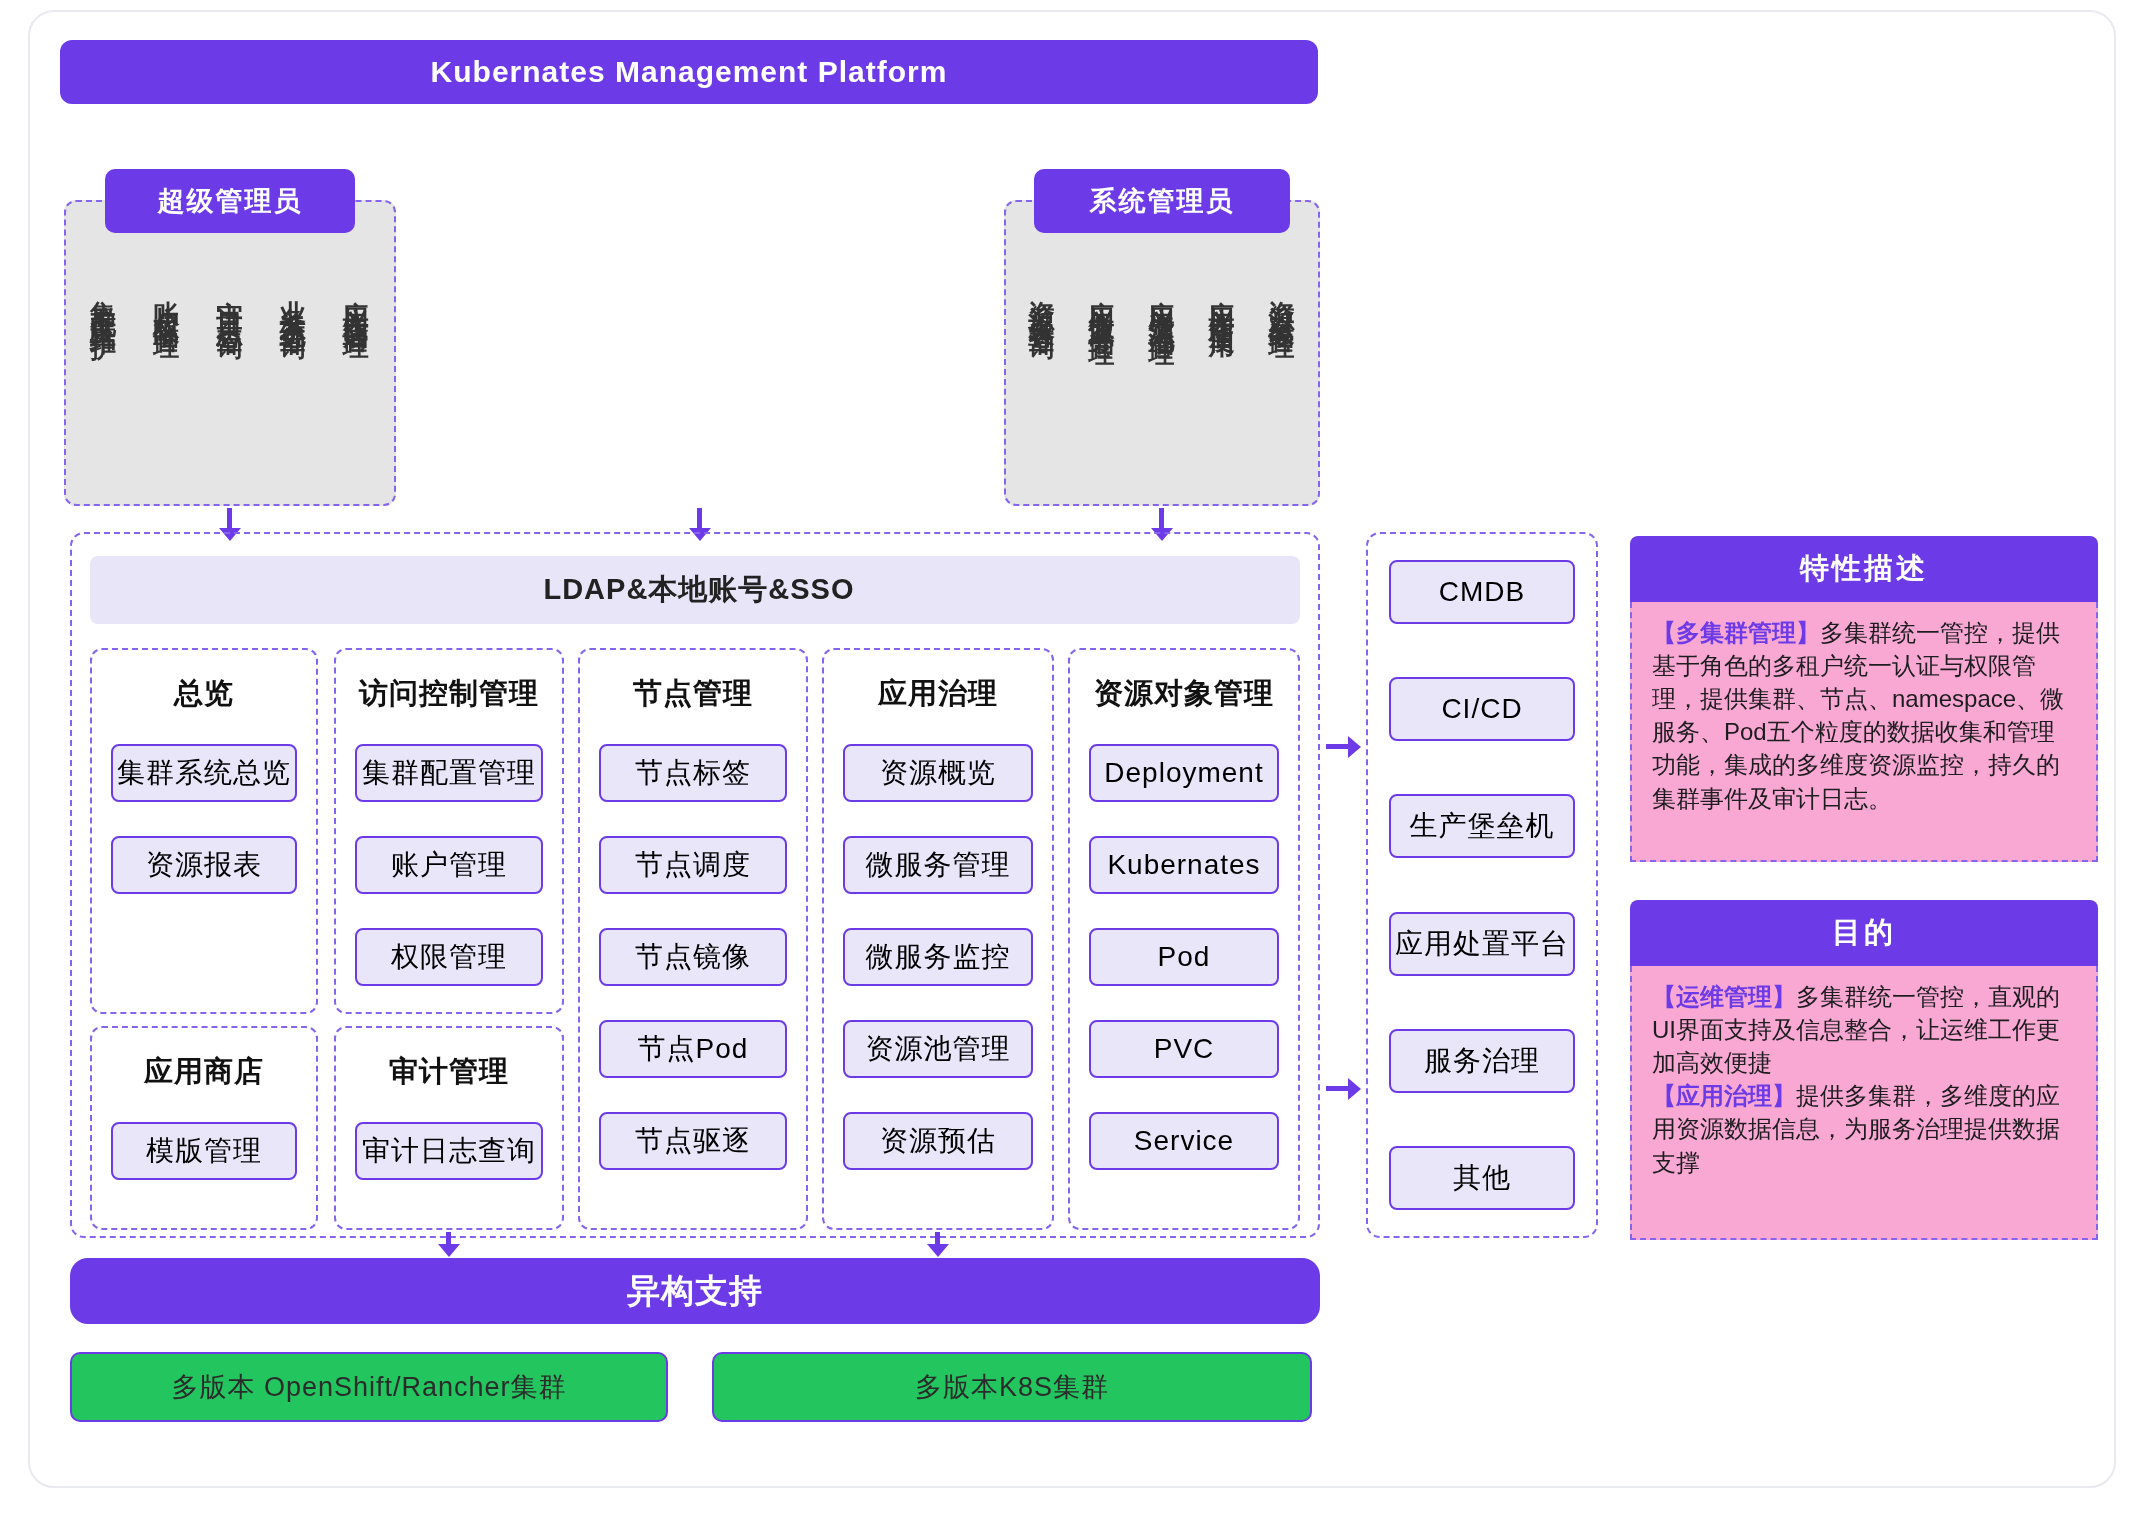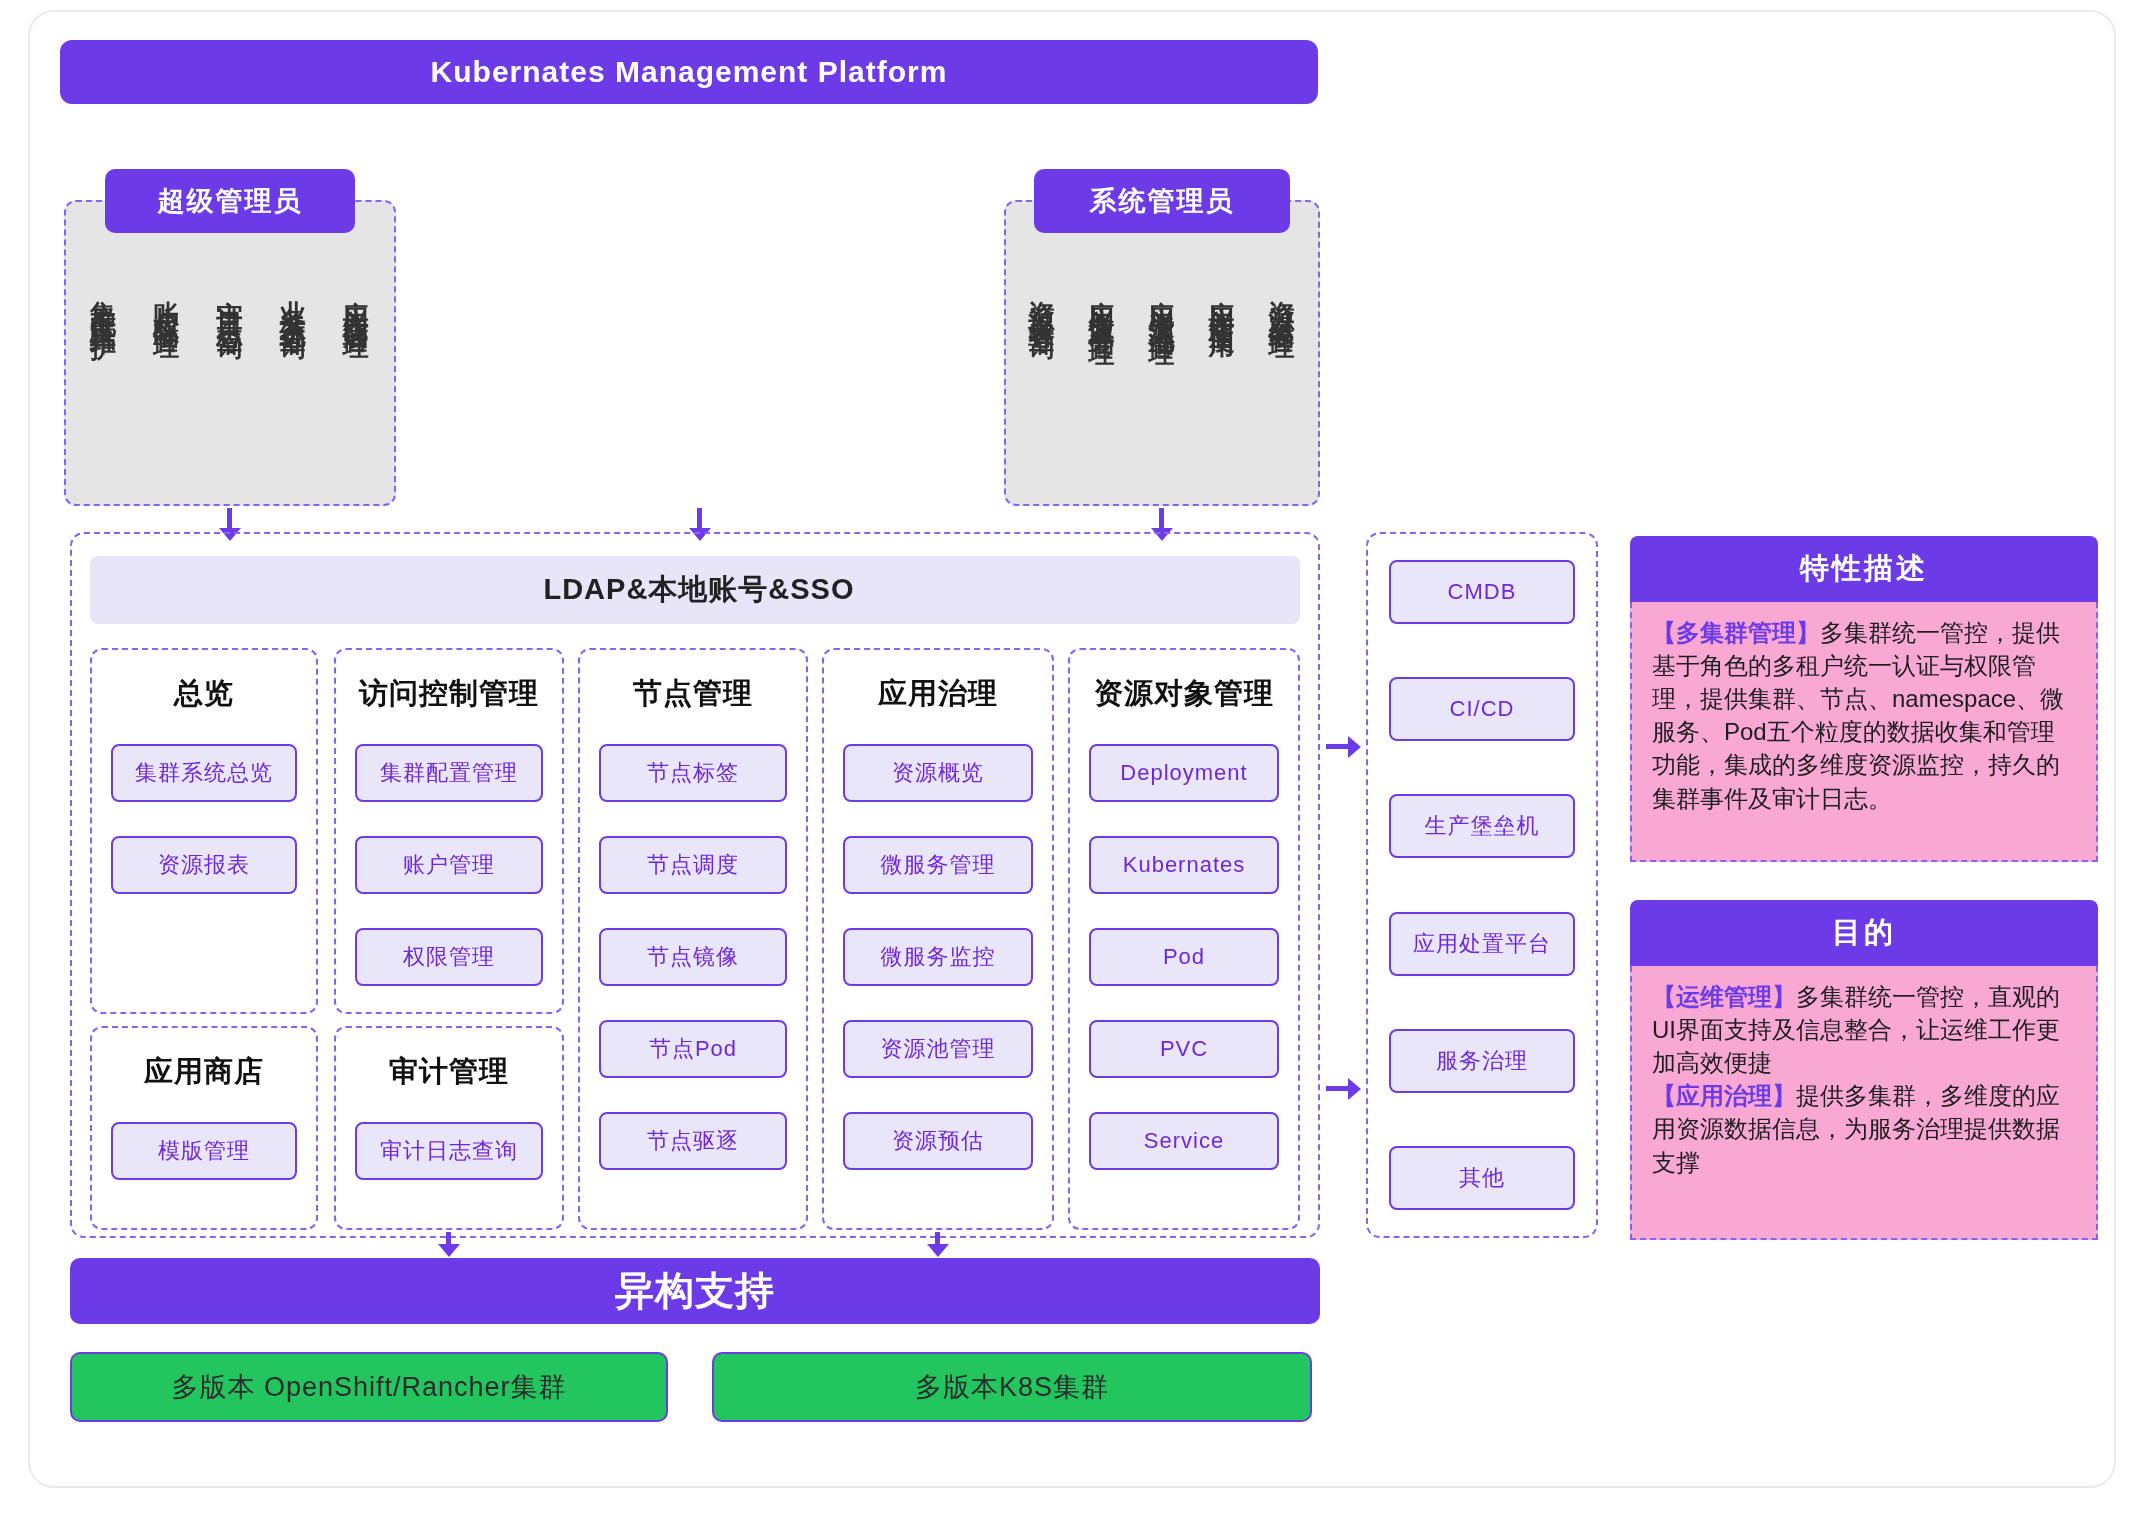--- a/index.html
+++ b/index.html
@@ -30,24 +30,24 @@
   .ldap-bar { position:absolute; left:90px; top:556px; width:1210px; height:68px;
               background:#e9e5f8; border-radius:8px; display:flex; align-items:center; justify-content:center;
               font-size:29px; font-weight:700; color:#222; letter-spacing:1px;padding-left:8px; }
 
   .mod-col { position:absolute; border:2px dashed #8565ee; border-radius:12px; background:#fff;
              padding:24px 19px 0; }
   .mod-title { font-size:29px; font-weight:700; text-align:center; color:#111; margin-bottom:30px;
                letter-spacing:1px; }
   .mod-items { display:flex; flex-direction:column; gap:34px; }
   .chip { background:#eae6f9; border:2px solid #6c3be7; border-radius:8px; height:58px;
-          display:flex; align-items:center; justify-content:center; font-size:22px; font-weight:500;
-          color:#6d28d9; letter-spacing:1px; }
-
-  .hetero-bar { border-radius:10px; font-size:39px; }
+          display:flex; align-items:center; justify-content:center; font-size:28px; font-weight:500;
+          color:#000000; letter-spacing:1px; }
+
+  .hetero-bar { border-radius:18px; font-size:33px; }
   .cluster-box { position:absolute; background:#22c55e; border:2px solid #6c3be7; border-radius:10px;
                  display:flex; align-items:center; justify-content:center; font-size:27px; font-weight:500;
                  color:#2b2b2b; letter-spacing:1px; }
 
   .integr-box { position:absolute; left:1366px; top:532px; width:232px; height:706px;
                 border:2px dashed #8565ee; border-radius:14px;
                 display:flex; flex-direction:column; justify-content:space-between; padding:26px 21px; }
   .integr-box .chip { height:64px; }
 
   .panel { position:absolute; width:468px; }

